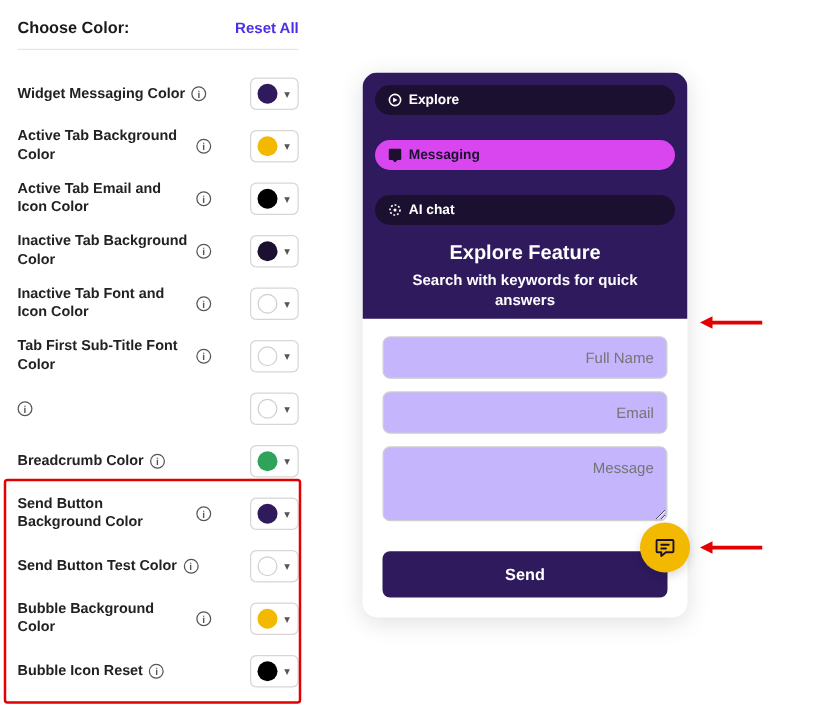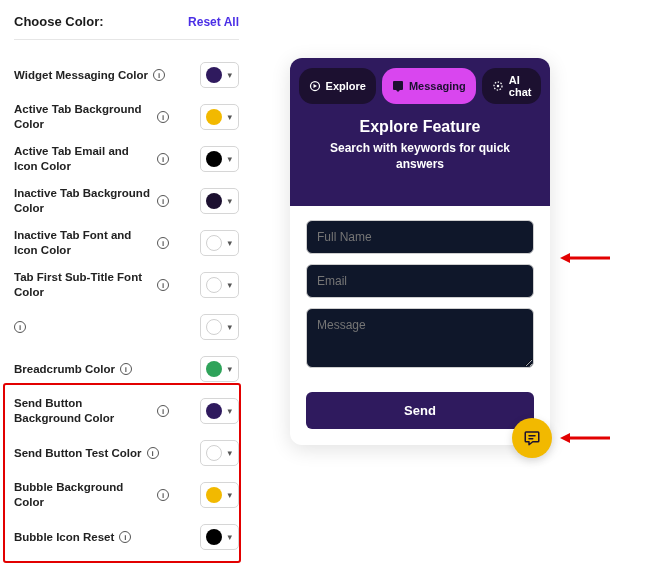--- a/index.html
+++ b/index.html
@@ -16,32 +16,32 @@
   .info-icon { width: 12px; height: 12px; border: 1.2px solid #555; border-radius: 50%; display: inline-flex; align-items: center; justify-content: center; font-size: 8px; font-weight: 700; color: #555; flex-shrink: 0; }
 
   .picker { display: flex; align-items: center; border: 1px solid #d6d6d6; border-radius: 5px; padding: 3px 4px 3px 5px; gap: 3px; cursor: pointer; background: #fff; height: 26px; }
   .swatch { width: 16px; height: 16px; border-radius: 50%; flex-shrink: 0; background: var(--c, #fff); }
   .swatch.hollow { border: 1.5px solid #d0d0d0; background: #fff; }
   .caret { font-size: 9px; color: #555; padding: 0 2px; }
 
   .highlight-box { position: absolute; left: 3px; top: 383px; width: 238px; height: 180px; border: 2px solid #e20000; border-radius: 3px; pointer-events: none; }
 
   .preview-card { position: absolute; left: 290px; top: 58px; width: 260px; background: #fff; border-radius: 12px; box-shadow: 0 4px 20px rgba(0,0,0,0.12); overflow: hidden; padding-bottom: 16px; }
-  .tabs { display: flex; gap: 6px; padding: 10px 10px 0; background: #2f1a5e; justify-content: center; }
+  .tabs { display: flex; gap: 20px; padding: 10px 10px 0; background: #2f1a5e; justify-content: center; flex-direction: column; }
   .tab { display: flex; align-items: center; gap: 5px; padding: 6px 10px; border-radius: 14px; font-size: 11px; font-weight: 700; cursor: pointer; }
   .tab.inactive { background: #1c1030; color: #fff; }
   .tab.active { background: #d946ef; color: #1c1030; }
   .tab-ico { width: 12px; height: 12px; display: inline-flex; align-items: center; justify-content: center; }
 
-  .hero { background: #2f1a5e; color: #fff; text-align: center; padding: 14px 16px 34px; }
+  .hero { background: #2f1a5e; color: #fff; text-align: center; padding: 14px 16px 7px; }
   .hero h2 { font-size: 16px; font-weight: 800; margin-bottom: 4px; }
   .hero p { font-size: 12px; font-weight: 600; line-height: 1.35; }
 
   .form-area { padding: 14px 16px 0; display: flex; flex-direction: column; gap: 10px; }
-  .field { width: 100%; border: 1px solid #cfcfcf; border-radius: 6px; padding: 9px 10px; font-size: 12px; color: #666; outline: none; background: #0f172a; }
+  .field { width: 100%; border: 1px solid #cfcfcf; border-radius: 6px; padding: 9px 10px; font-size: 12px; color: #666; outline: none; background: #c4b5fd; text-align: right; }
   textarea.field { height: 60px; resize: both; font-family: inherit; }
   .send-btn { margin-top: 14px; background: #2f1a5e; color: #fff; border: none; border-radius: 6px; padding: 11px 0; font-size: 13px; font-weight: 700; cursor: pointer; width: 100%; }
 
   .bubble { position: absolute; left: 512px; top: 418px; width: 40px; height: 40px; border-radius: 50%; background: #f2b900; display: flex; align-items: center; justify-content: center; cursor: pointer; box-shadow: 0 3px 8px rgba(0,0,0,0.15); }
 
   .arrow { position: absolute; width: 50px; height: 16px; }
   .arrow svg { width: 100%; height: 100%; }
 </style>
 </head>
 <body>

